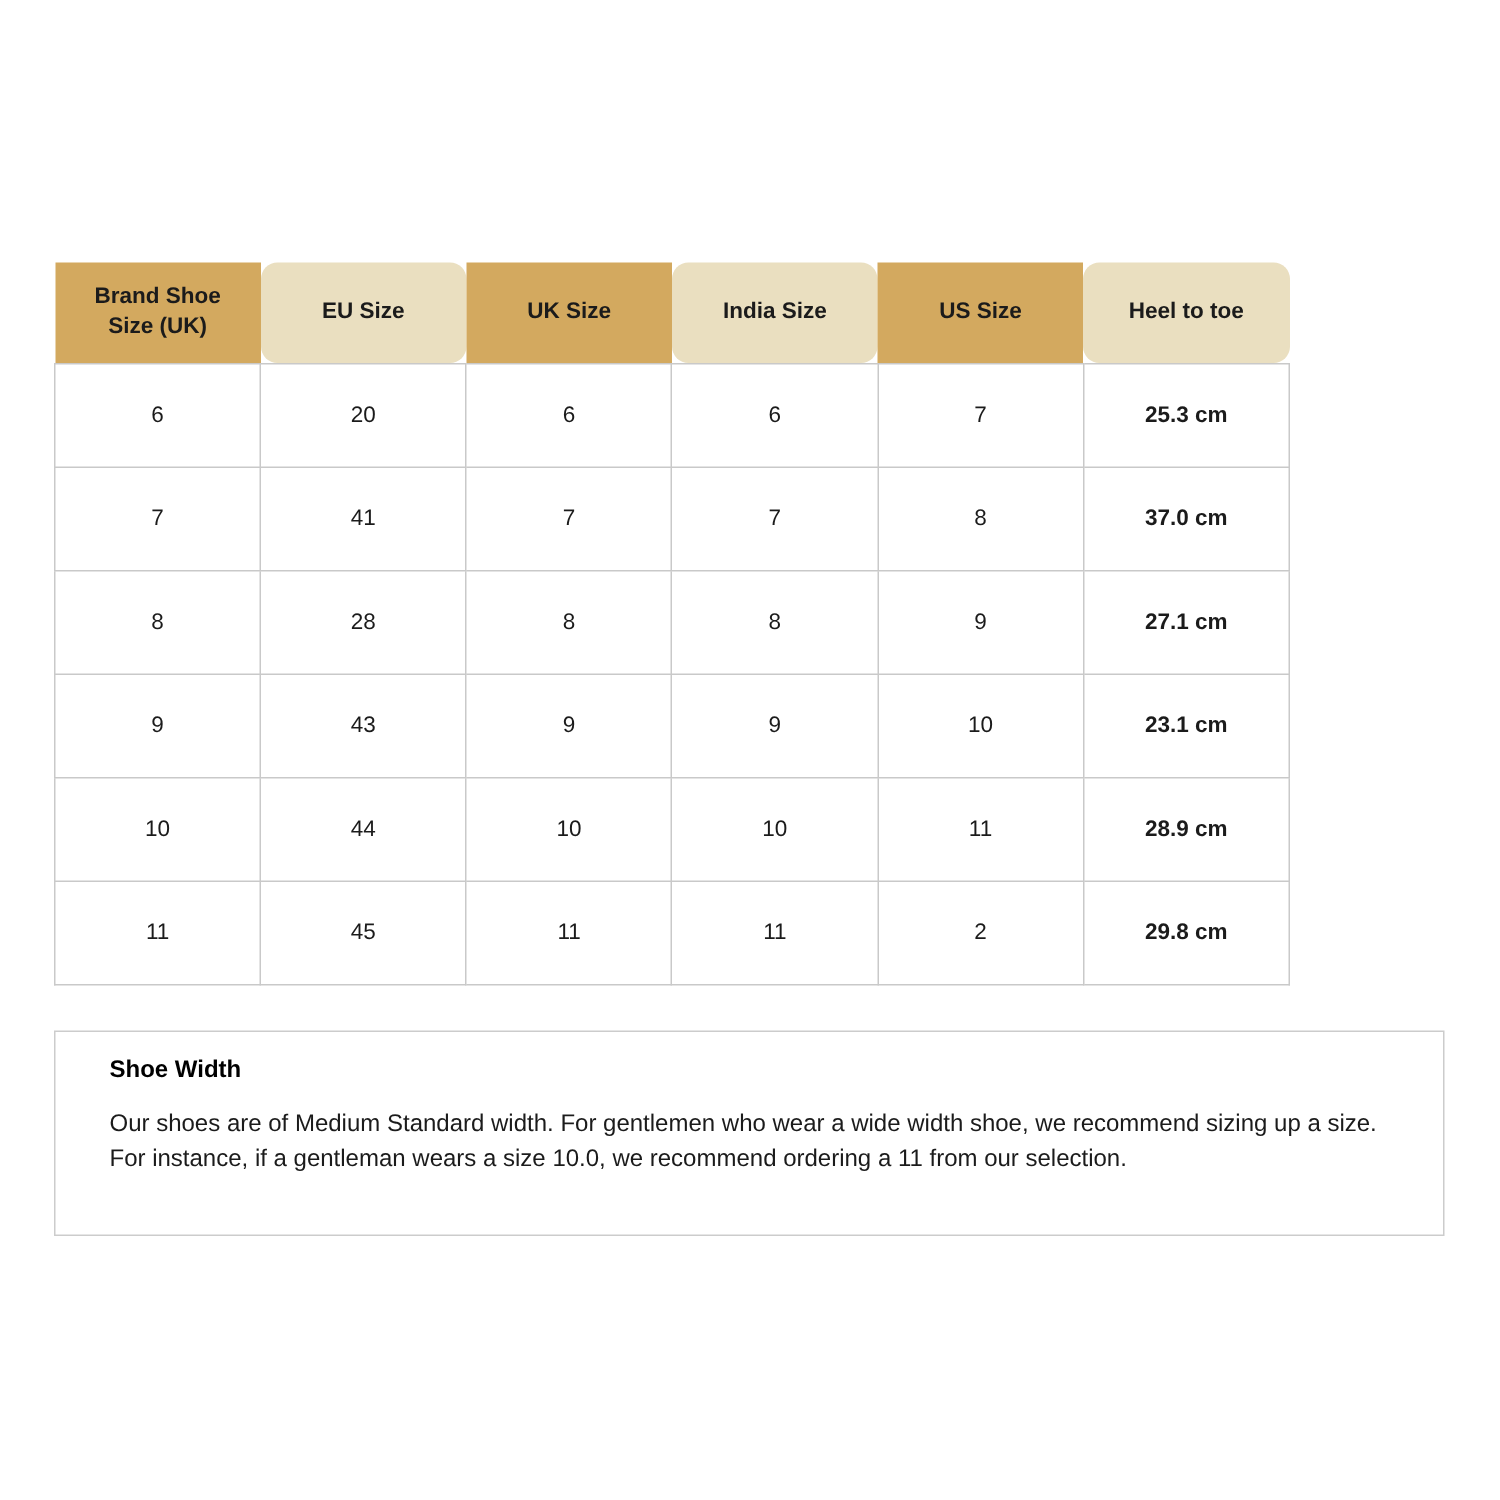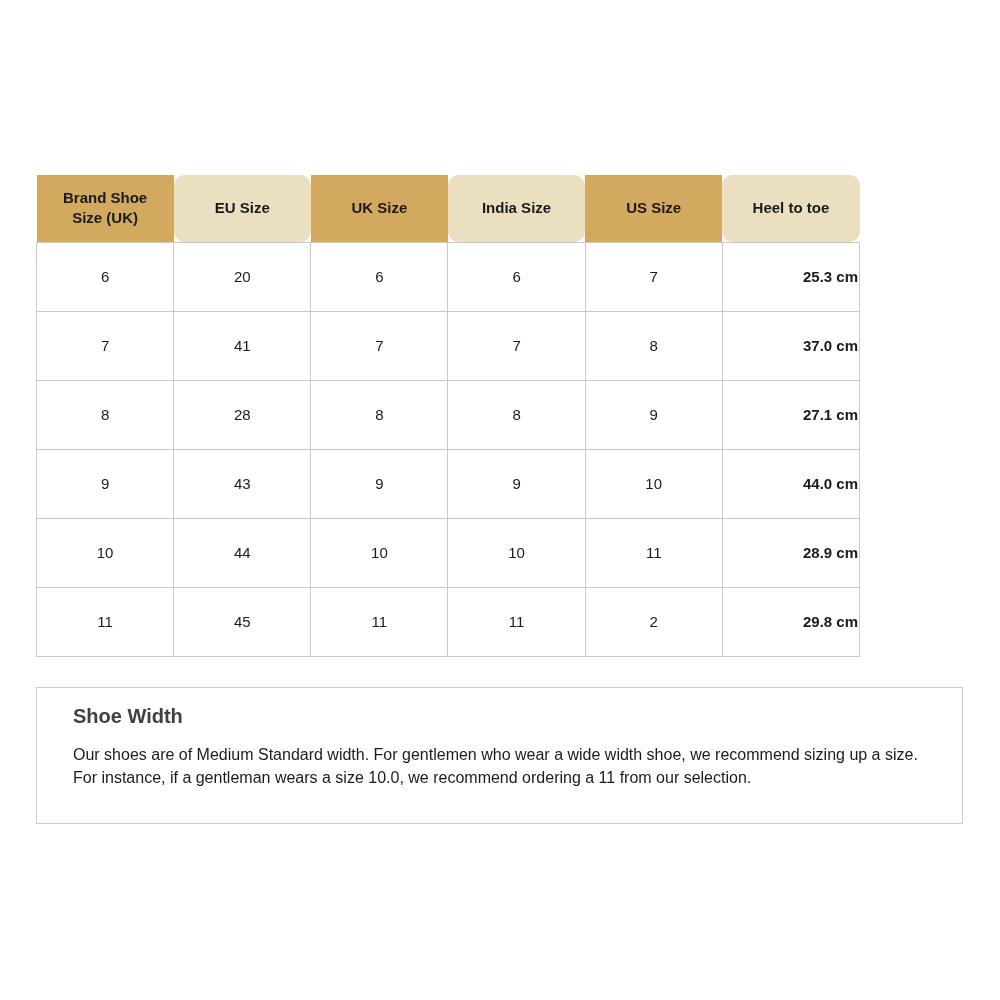--- a/index.html
+++ b/index.html
@@ -41,38 +41,38 @@
   table.size-table td {
     height: 69px;
     background: #ffffff;
     border: 1px solid #c9c9c9;
     text-align: center;
     vertical-align: middle;
     font-size: 15px;
     font-weight: 400;
     color: #1b1b1b;
   }
-  table.size-table td.heel { font-weight: 700; text-align: right; }
+  table.size-table td.heel { font-weight: 700; }
 
   
   .note-box {
     position: absolute;
     left: 36px;
     top: 687px;
     width: 927px;
     min-height: 137px;
     border: 1px solid #cccccc;
     background: #ffffff;
     padding: 17px 36px 22px 36px;
   }
   .note-title {
-    font-size: 20px;
+    font-size: 16px;
     font-weight: 700;
     margin: 0 0 15px 0;
-    color: #404040;
+    color: #000000;
   }
   .note-body {
     font-size: 16px;
     font-weight: 400;
     line-height: 23px;
     margin: 0;
     color: #1b1b1b;
     max-width: 860px;
   }
 </style>
@@ -116,21 +116,21 @@
         <td>8</td>
         <td>9</td>
         <td class="heel">27.1 cm</td>
       </tr>
       <tr>
         <td>9</td>
         <td>43</td>
         <td>9</td>
         <td>9</td>
         <td>10</td>
-        <td class="heel">44.0 cm</td>
+        <td class="heel">23.1 cm</td>
       </tr>
       <tr>
         <td>10</td>
         <td>44</td>
         <td>10</td>
         <td>10</td>
         <td>11</td>
         <td class="heel">28.9 cm</td>
       </tr>
       <tr>

